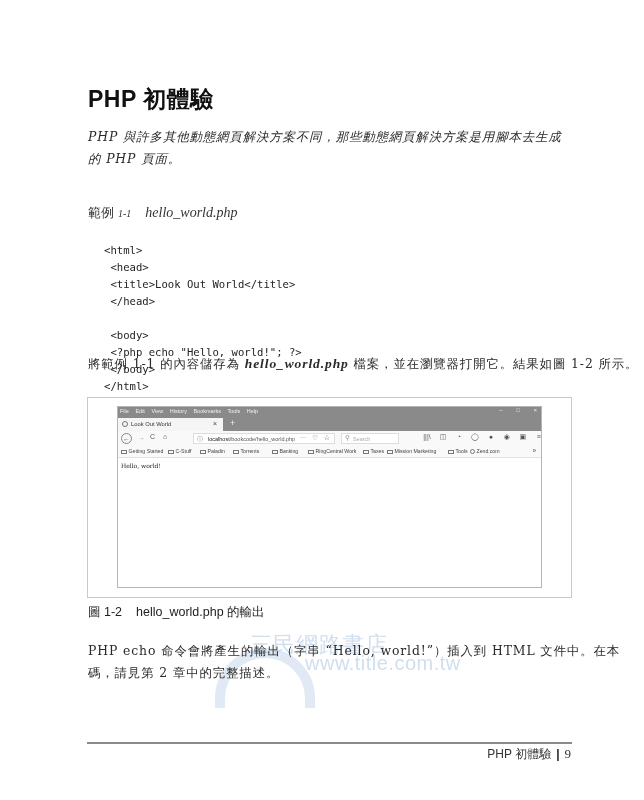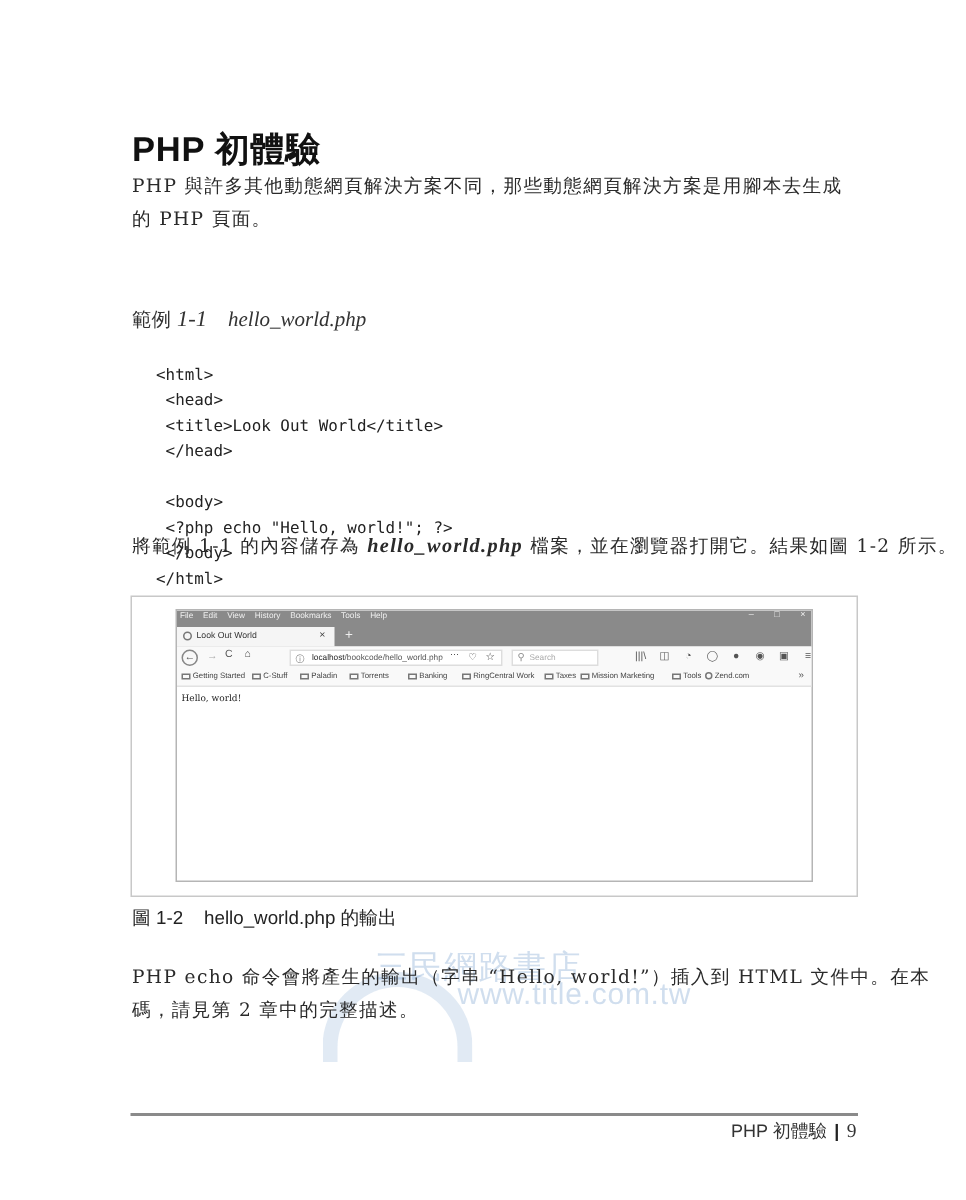--- a/index.html
+++ b/index.html
@@ -5,21 +5,21 @@
   html, body { margin:0; padding:0; background:#ffffff; }
   body { width:644px; height:800px; position:relative; overflow:hidden; color:#231f20; }
   .abs { position:absolute; }
   .h1 { left:88px; top:84px; font-family:"Liberation Sans", sans-serif; font-weight:bold; font-size:23px; letter-spacing:0.5px; color:#111; white-space:nowrap; }
   .para { left:88px; width:488px; font-family:"DejaVu Serif", serif; font-size:12.4px; line-height:22px; color:#2a2a2a; letter-spacing:0.9px; text-align:justify; }
   .para .line { display:block; white-space:nowrap; height:22px; }
   .bold { font-weight:bold; }
   .ital { font-style:italic; }
   .caption-ex { left:88px; top:204px; font-family:"DejaVu Serif", serif; font-size:13px; color:#333; white-space:nowrap; }
   .caption-ex .file { font-family:"Liberation Serif", serif; font-style:italic; font-size:14px; margin-left:14px; }
-  .caption-ex .num { font-family:"Liberation Serif", serif; font-style:italic; font-size:15px; margin-left:4px; }
+  .caption-ex .num { font-family:"Liberation Serif", serif; font-style:italic; font-size:10px; margin-left:4px; }
   .code { left:92px; top:230px; font-family:"DejaVu Sans Mono", monospace; font-size:10.6px; line-height:17px; color:#222; white-space:pre; margin:12px; }
   .fig-frame { left:87px; top:397px; width:485px; height:201px; border:1px solid #c8c8c8; box-sizing:border-box; background:#fff; }
   .browser { left:117px; top:406px; width:425px; height:182px; border:1px solid #b5b5b5; box-sizing:border-box; background:#fff; overflow:hidden; font-family:"Liberation Sans", sans-serif; }
   .menubar { position:absolute; left:0; top:0; width:100%; height:11px; background:#8a8a8a; }
   .menubar .menu { position:absolute; top:1px; left:2px; font-size:5.5px; color:#f0f0f0; white-space:nowrap; }
   .menubar .menu span { margin-right:5px; }
   .winctl { position:absolute; top:0; right:4px; font-size:6px; color:#eee; white-space:nowrap; }
   .winctl span { margin-left:12px; }
   .tabstrip { position:absolute; left:0; top:11px; width:100%; height:13px; background:#8a8a8a; }
   .tab { position:absolute; left:0; top:0; width:105px; height:13px; background:#f5f5f5; font-size:5.8px; color:#333; }
@@ -57,21 +57,21 @@
   .footer .pg { font-family:"Liberation Serif", serif; font-size:13px; }
   .watermark { left:250px; top:630px; font-family:"Liberation Sans", sans-serif; font-size:22px; color:rgba(120,160,205,0.35); letter-spacing:1px; white-space:nowrap; pointer-events:none; }
   .watermark2 { left:305px; top:652px; font-family:"Liberation Sans", sans-serif; font-size:20px; color:rgba(120,160,205,0.35); white-space:nowrap; letter-spacing:0.5px; pointer-events:none; }
   .watermark-arc { left:215px; top:648px; width:100px; height:60px; border:10px solid rgba(120,160,205,0.22); border-bottom:none; border-radius:60px 60px 0 0; box-sizing:border-box; pointer-events:none; }
 </style>
 </head>
 <body>
 
 <div class="abs h1">PHP 初體驗</div>
 
-<div class="abs para" style="top:113px;">
+<div class="abs para" style="top:126px;font-style:italic;">
   <span class="line">PHP 與許多其他動態網頁解決方案不同，那些動態網頁解決方案是用腳本去生成</span>
   <span class="line">的 PHP 頁面。</span>
 </div>
 
 <div class="abs caption-ex">
   <span>範例</span><span class="num">1-1</span><span class="file">hello_world.php</span>
 </div>
 
 <pre class="abs code"><span>&lt;html&gt;</span>
 <span> &lt;head&gt;</span>

